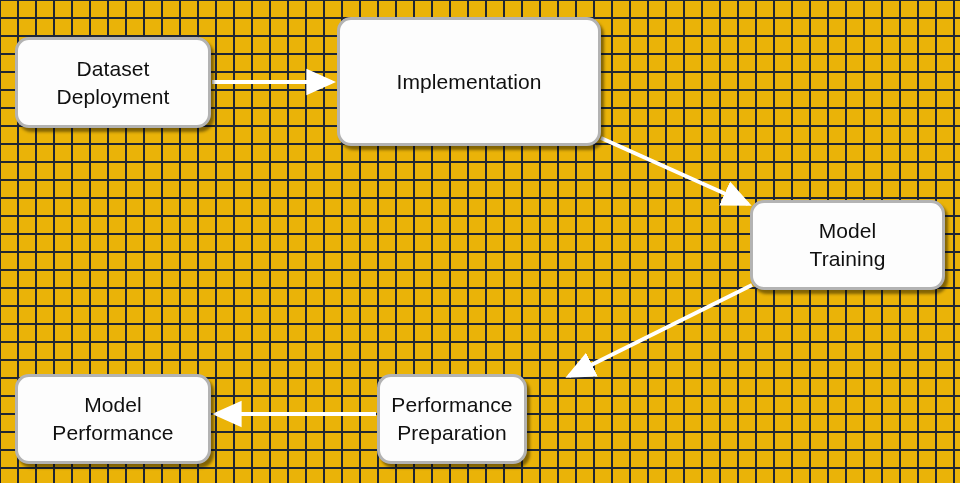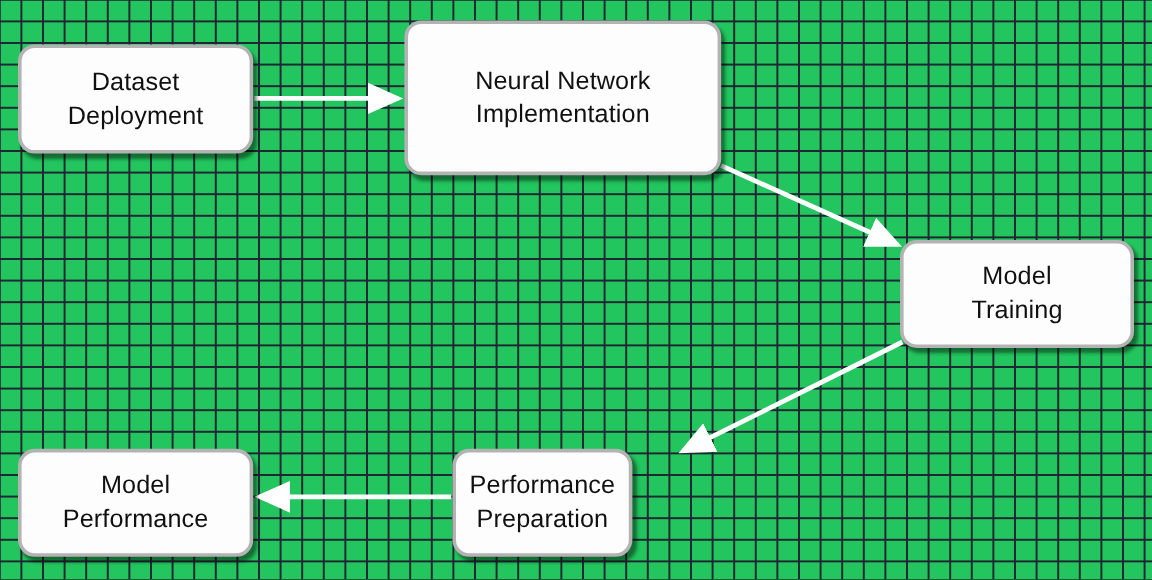--- a/index.html
+++ b/index.html
@@ -4,21 +4,21 @@
 <style>
   html, body {
     margin: 0;
     padding: 0;
     background: #0b0f1a;
   }
   #canvas {
     position: relative;
     width: 960px;
     height: 483px;
-    background-color: #22c55e;
+    background-color: #eab308;
     overflow: hidden;
     font-family: "Liberation Sans", sans-serif;
   }
   #grid {
     position: absolute;
     inset: 0;
     background-image:
       linear-gradient(to right, #1f2633 0px, #1f2633 2px, transparent 2px, transparent 18px),
       linear-gradient(to bottom, #1f2633 0px, #1f2633 2px, transparent 2px, transparent 18px);
     background-size: 18px 18px;
@@ -74,21 +74,20 @@
 
   <div class="node" style="left:15px; top:37px; width:196px; height:91px;">
     <span>
       <span class="label">Dataset</span>
       <span class="label">Deployment</span>
     </span>
   </div>
 
   <div class="node" style="left:337px; top:17px; width:264px; height:129px;">
     <span>
-      <span class="label">Neural Network</span>
       <span class="label">Implementation</span>
     </span>
   </div>
 
   <div class="node" style="left:750px; top:200px; width:195px; height:90px;">
     <span>
       <span class="label">Model</span>
       <span class="label">Training</span>
     </span>
   </div>

